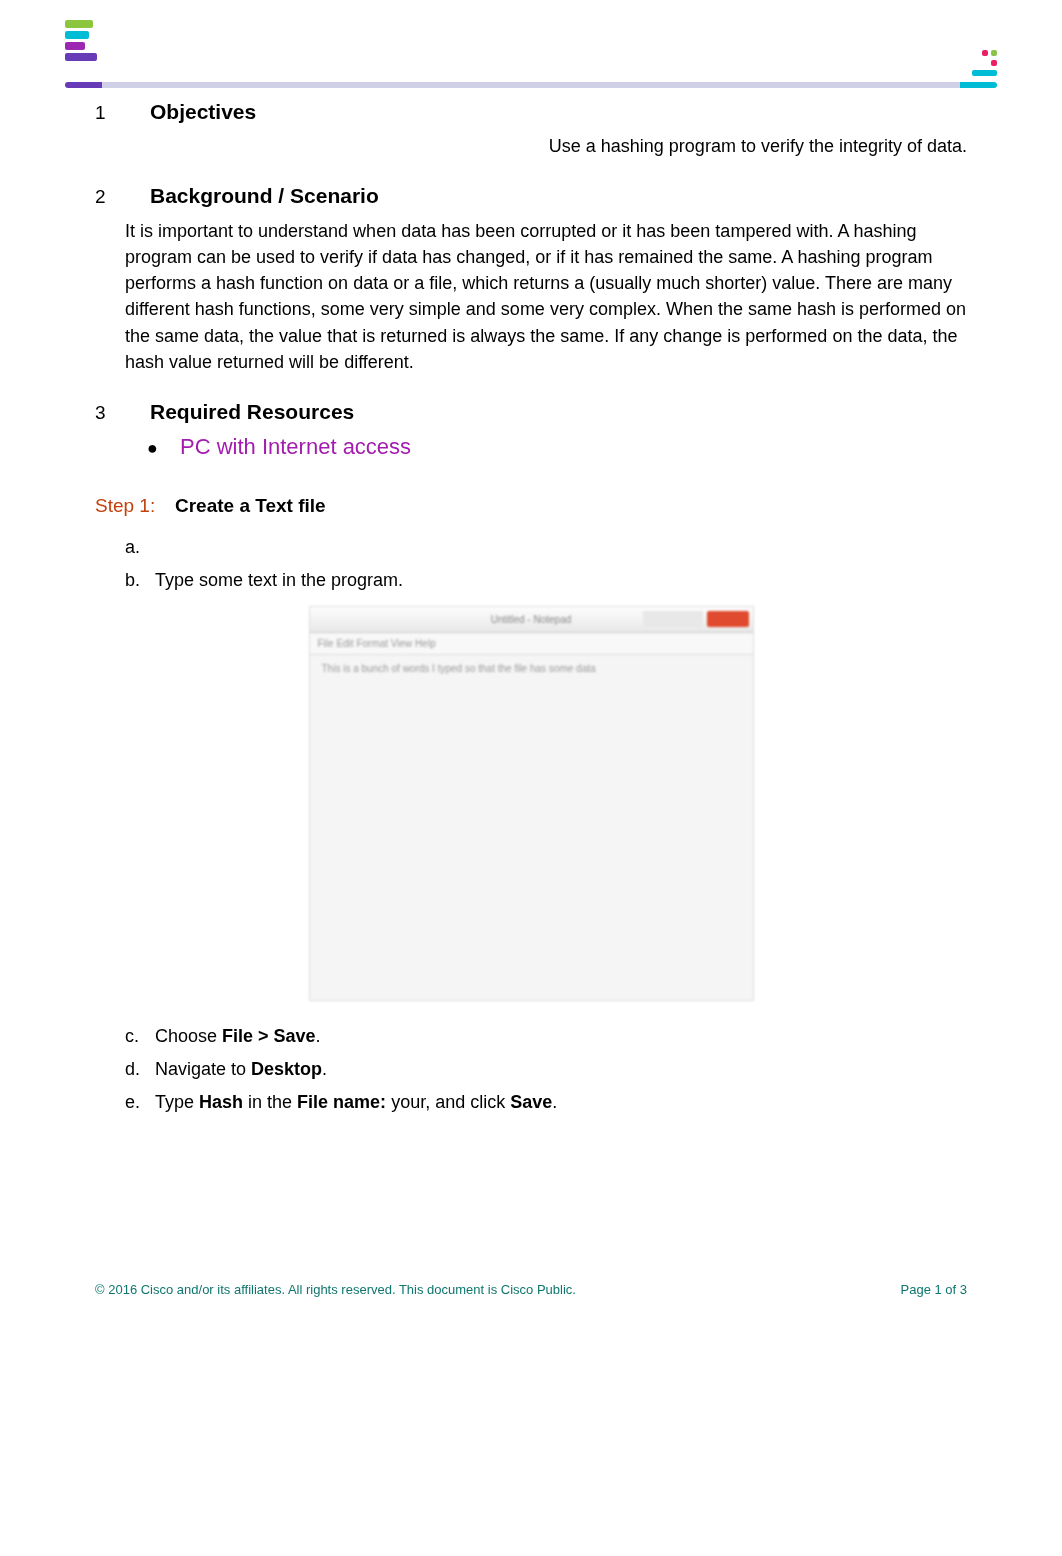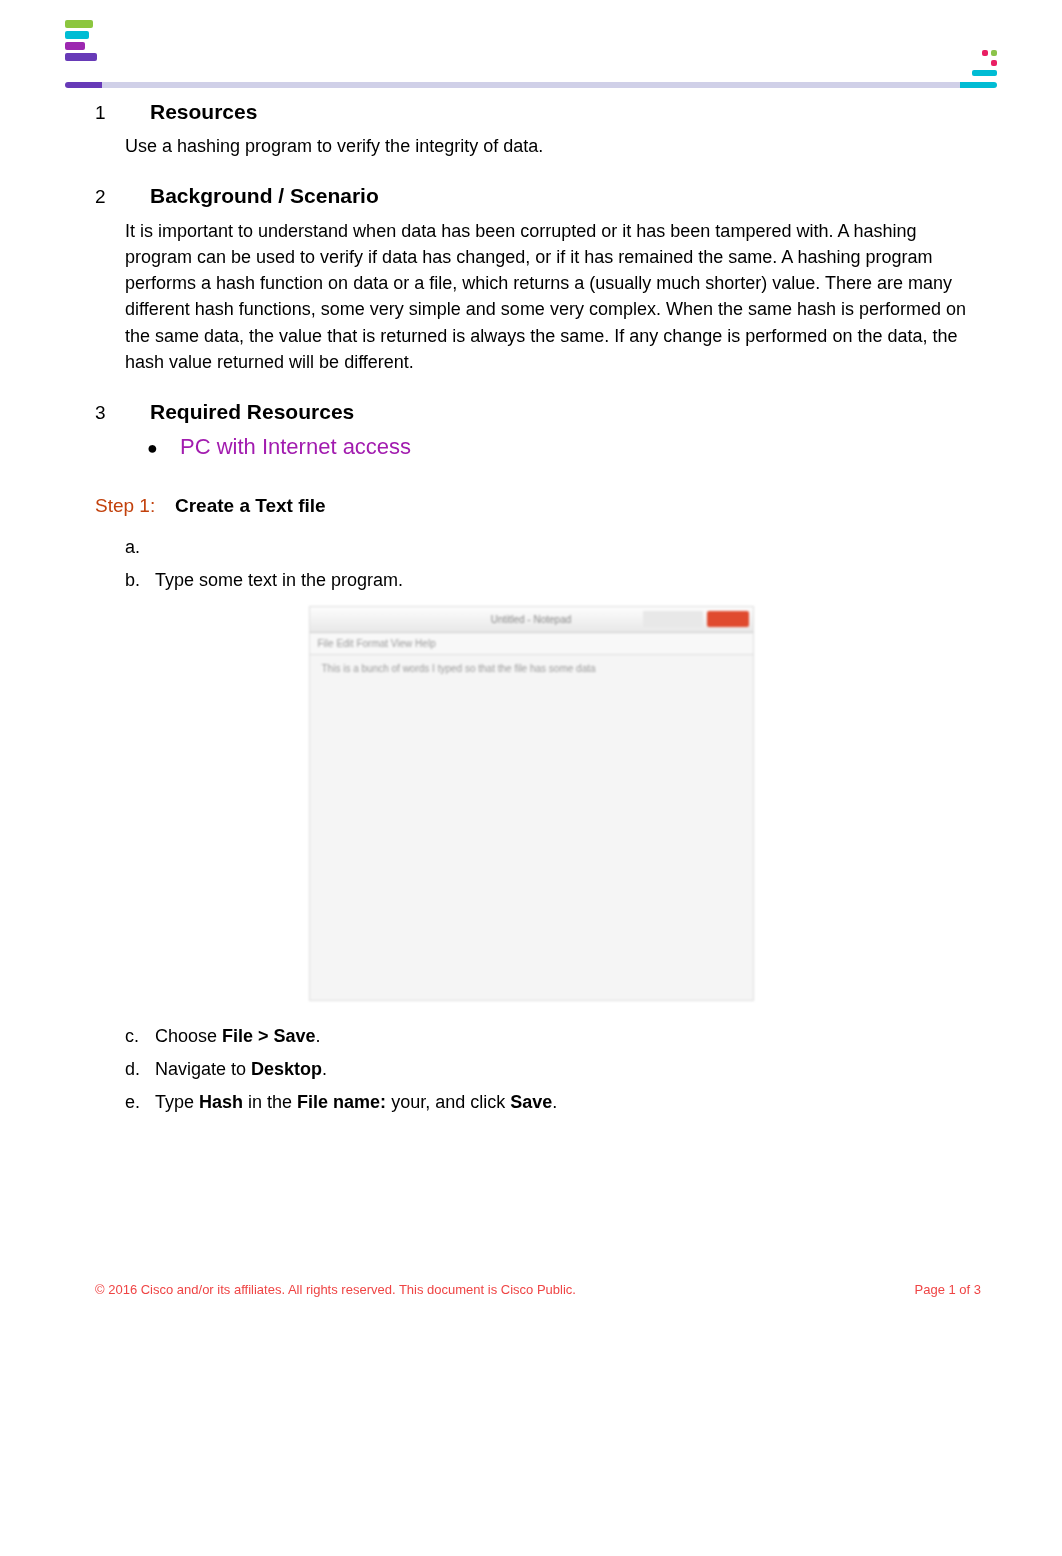--- a/index.html
+++ b/index.html
@@ -82,20 +82,21 @@
       font-size: 21px;
       font-weight: bold;
       color: #000;
     }
     .body-text {
       font-size: 18px;
       line-height: 1.4;
       color: #000;
       margin-left: 30px;
       margin-bottom: 25px;
+      text-align: right;
     }
     .body-text-wide {
       font-size: 18px;
       line-height: 1.45;
       color: #000;
       margin-left: 30px;
       margin-right: 0;
       margin-bottom: 25px;
     }
     .bullet-row {
@@ -199,26 +200,26 @@
       line-height: 22px;
     }
     .ss-content {
       padding: 8px 12px;
       font-size: 10px;
       color: #999;
     }
     .footer {
       position: absolute;
       left: 95px;
-      right: 81px;
+      right: 95px;
       top: 1282px;
       display: flex;
       justify-content: space-between;
       font-size: 13px;
-      color: #ef4444;
+      color: #0f766e;
       text-align: center;
     }
   </style>
 </head>
 <body>
 
 <div class="page">
   <div class="header-logo">
     <div class="logo-block">
       <div class="logo-bars">
@@ -237,21 +238,21 @@
           <div class="dot-r"></div>
         </div>
       <div class="dashbar"></div>
     </div>
     <div class="gradient-line"></div>
   </div>
 
 
   <div class="section-row">
     <div class="section-num">1</div>
-    <div class="section-title">Resources</div>
+    <div class="section-title">Objectives</div>
   </div>
   <div class="body-text">Use a hashing program to verify the integrity of data.</div>
 
   <div class="section-row">
     <div class="section-num">2</div>
     <div class="section-title">Background / Scenario</div>
   </div>
   <div class="body-text-wide">It is important to understand when data has been corrupted or it has been tampered with. A hashing program can be used to verify if data has changed, or if it has remained the same. A hashing program performs a hash function on data or a file, which returns a (usually much shorter) value. There are many different hash functions, some very simple and some very complex. When the same hash is performed on the same data, the value that is returned is always the same. If any change is performed on the data, the hash value returned will be different.</div>
 
   <div class="section-row">

